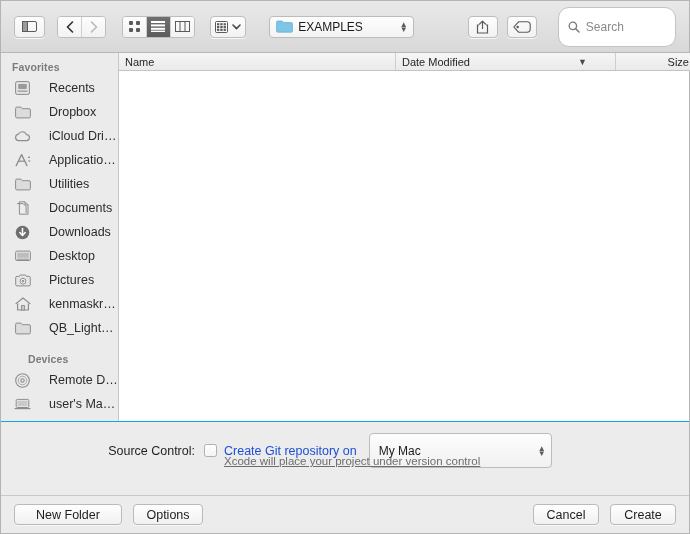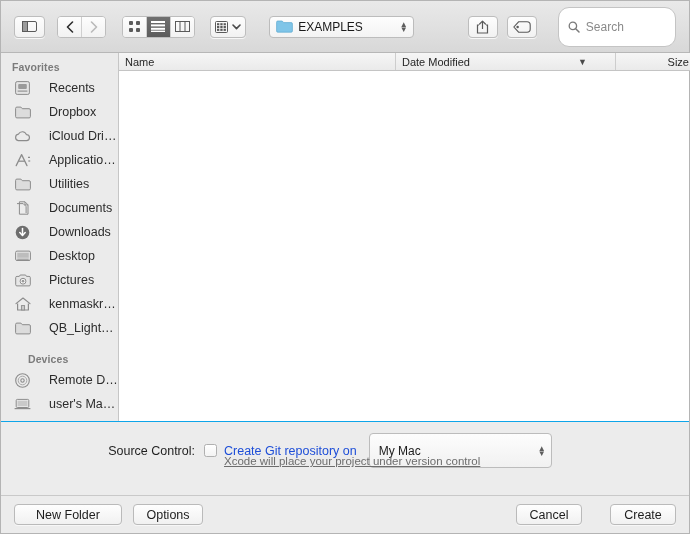--- a/index.html
+++ b/index.html
@@ -298,21 +298,21 @@
     display: flex;
     align-items: center;
     justify-content: center;
     padding: 7px 12px;
     box-shadow: 0 1px 0 rgba(255,255,255,.6);
   }
   #btn-newfolder { min-width: 108px; }
   #btn-options { min-width: 70px; margin-left: 11px; }
   #spacer { flex: 1 1 auto; }
   #btn-cancel { min-width: 66px; }
-  #btn-create { min-width: 66px; margin-left: 28px; }
+  #btn-create { min-width: 66px; margin-left: 11px; }
 
   svg { display: block; }
 </style>
 </head>
 <body>
 
 <div id="dialog">
 
   <div id="toolbar">
 

